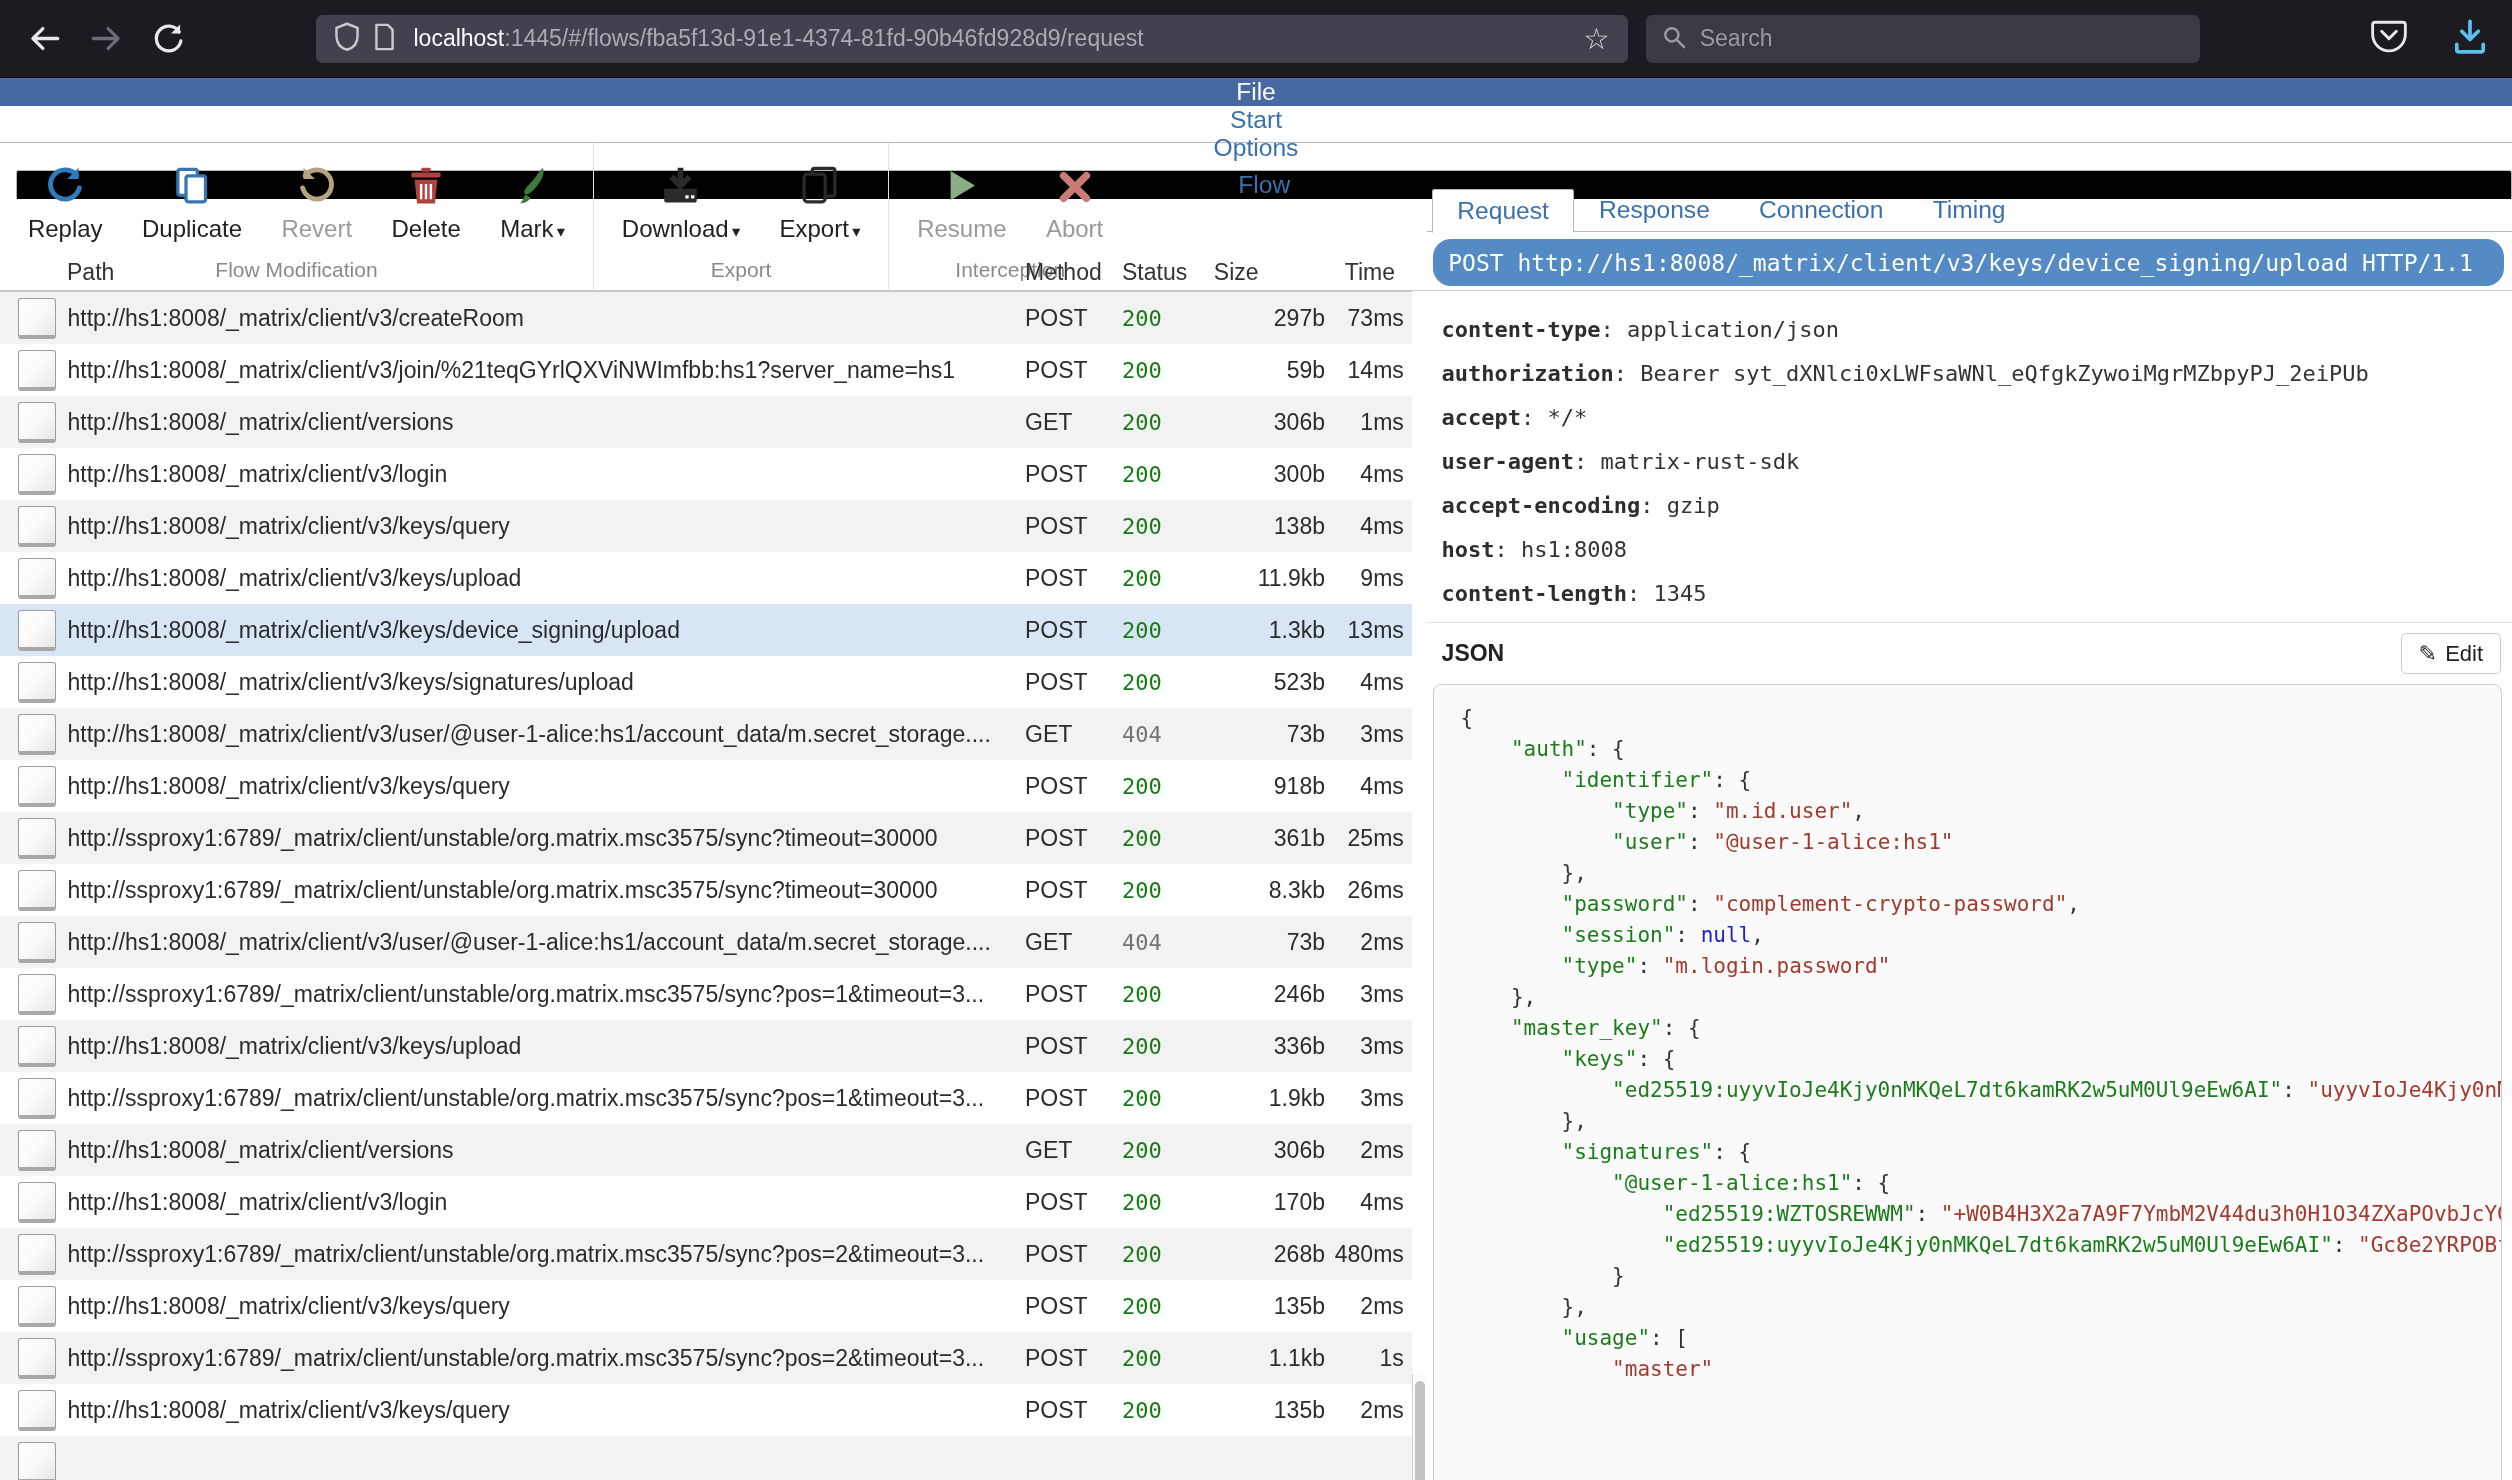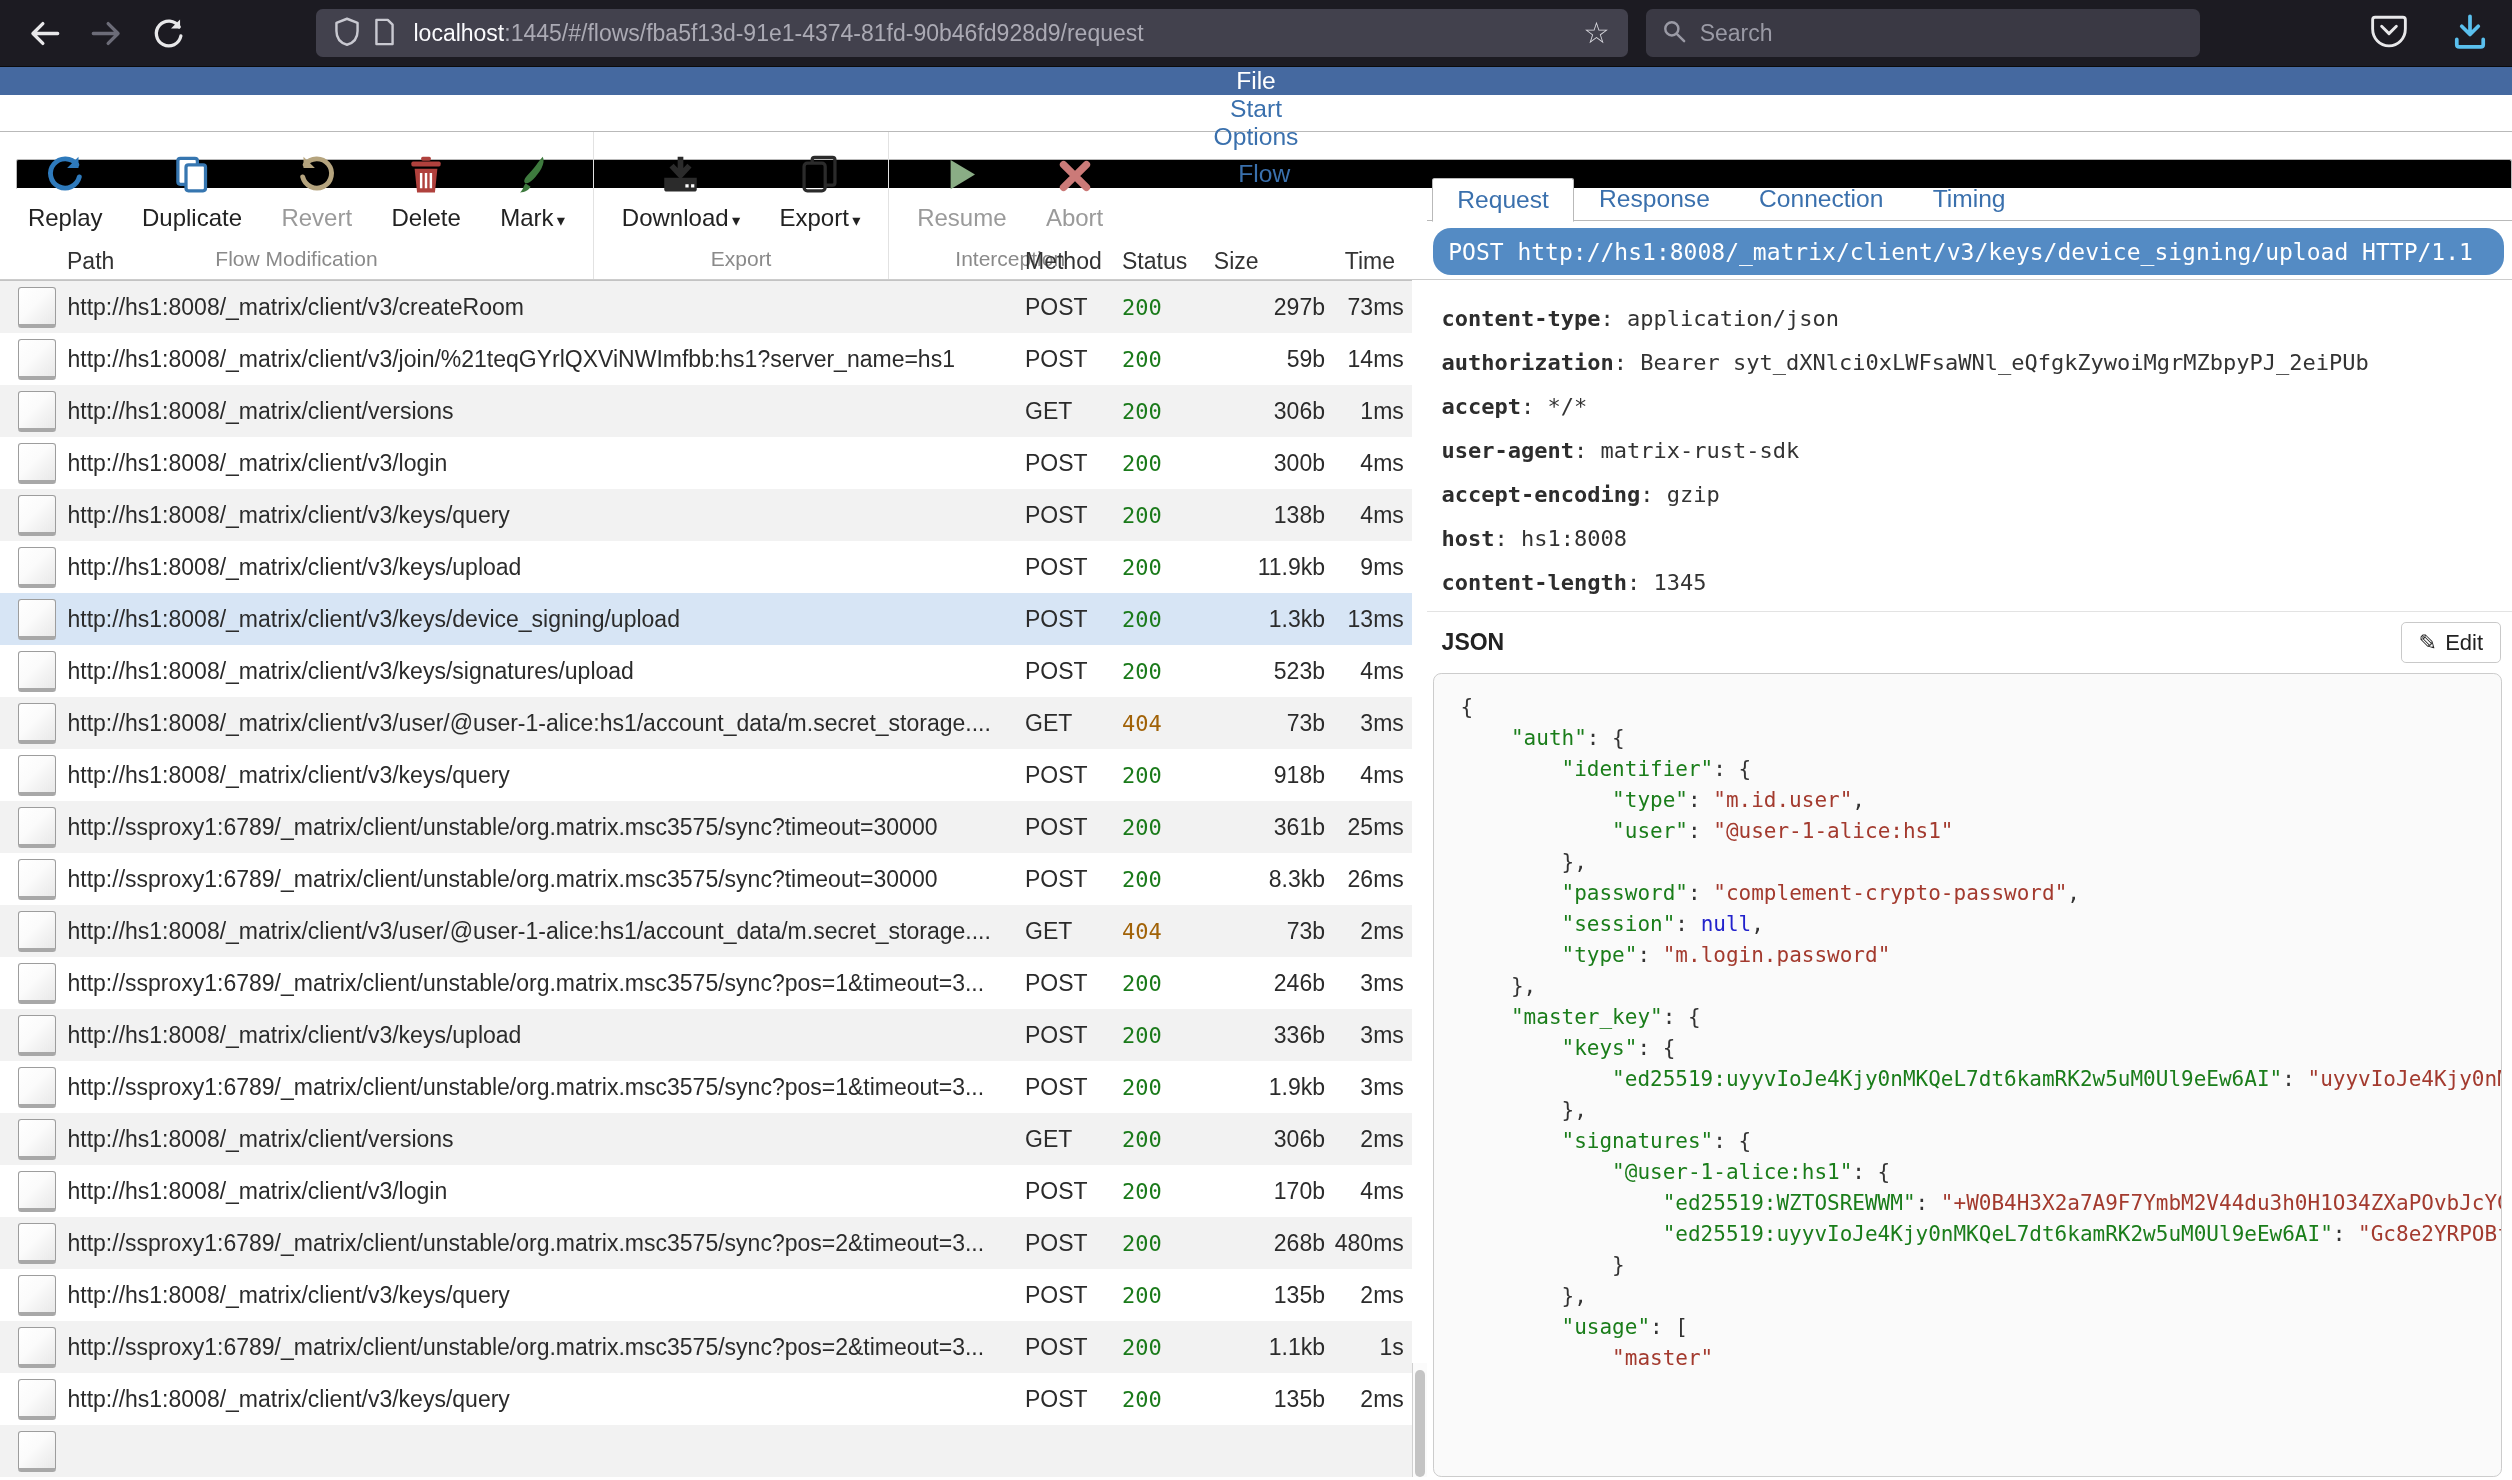--- a/index.html
+++ b/index.html
@@ -1,20 +1,20 @@
 <!DOCTYPE html>
 <html style="font-size:13px"><head>
 <meta charset="utf-8">
 <style>
   * { box-sizing: border-box; margin: 0; padding: 0; }
   html,body { width: 2512px; height: 1481px; overflow: hidden;
     font-family: "Liberation Sans", sans-serif; background: #fff; }
 
   
-  .chrome { height: 67px; background: #1c1b22; display: flex; align-items: center;
+  .chrome { height: 78px; background: #1c1b22; display: flex; align-items: center;
     border-bottom: 1.6px solid #0b0b0d; }
   .navbtns { display: flex; align-items: center; padding-left: 19.7px; gap: 13px; }
   .navbtn { width: 49px; height: 49px; display: flex; align-items: center; justify-content: center; }
   .urlbar { margin-left: 123px; width: 1312px; height: 48px; background: #42414d;
     border-radius: 6.6px; display: flex; align-items: center; padding: 0 18px; }
   .urltext { margin-left: 18px; font-size: 23px; white-space: nowrap; overflow: hidden; flex: 1; }
   .urlhost { color: #fbfbfe; }
   .urlrest { color: #abaab4; }
   .star { color: #d8d8de; font-size: 29.5px; margin-left: 9.8px; }
   .searchbar { margin-left: 18px; width: 554px; height: 48px; background: #3a3944;
@@ -59,21 +59,21 @@
   .fheader .col-time { text-align: left; padding-left: 19.7px; }
   .frow { height: 52px; display: flex; align-items: center; font-size: 23px; color: #2b2b2b; }
   .frow.striped { background: #f2f2f2; }
   .frow.selected { background: #d7e5f5; }
   .ficon { width: 38px; height: 41px; margin-left: 18px; flex: none;
     border: 1.6px solid #9d9d9d; border-bottom: 4.1px solid #a8a8a8; border-radius: 3.3px;
     background: linear-gradient(135deg, #ffffff 0%, #fbfbfb 45%, #e8e8e8 100%); }
   .fpath { flex: 1; margin-left: 11.5px; white-space: nowrap; overflow: hidden; }
   .fstatus { font-family: "DejaVu Sans Mono", monospace; font-size: 22px; }
   .st-200 { color: #1a7a1a; }
-  .st-404 { color: #a16207; }
+  .st-404 { color: #737373; }
 
   
   .vscroll { width: 14.8px; border-left: 0.8px solid #d0d0d0; background: #fbfbfb; }
   .vthumb { width: 9.8px; height: 107px; margin: 6.6px auto 0 auto; background: #c4c4c4; border-radius: 4.9px; }
 
   
   .detail { flex: 1; overflow: hidden; padding-top: 4.9px; }
   .dtabs { display: flex; border-bottom: 1.6px solid #b9b9b9; padding-left: 4.9px; height: 43px; }
   .dtab { font-size: 24.6px; color: #3a70ad; display: flex; align-items: center; padding: 0 24.6px; }
   .dtab.active { border: 1.6px solid #b9b9b9; border-bottom: 1.6px solid #fff; margin-bottom: -1.6px;

